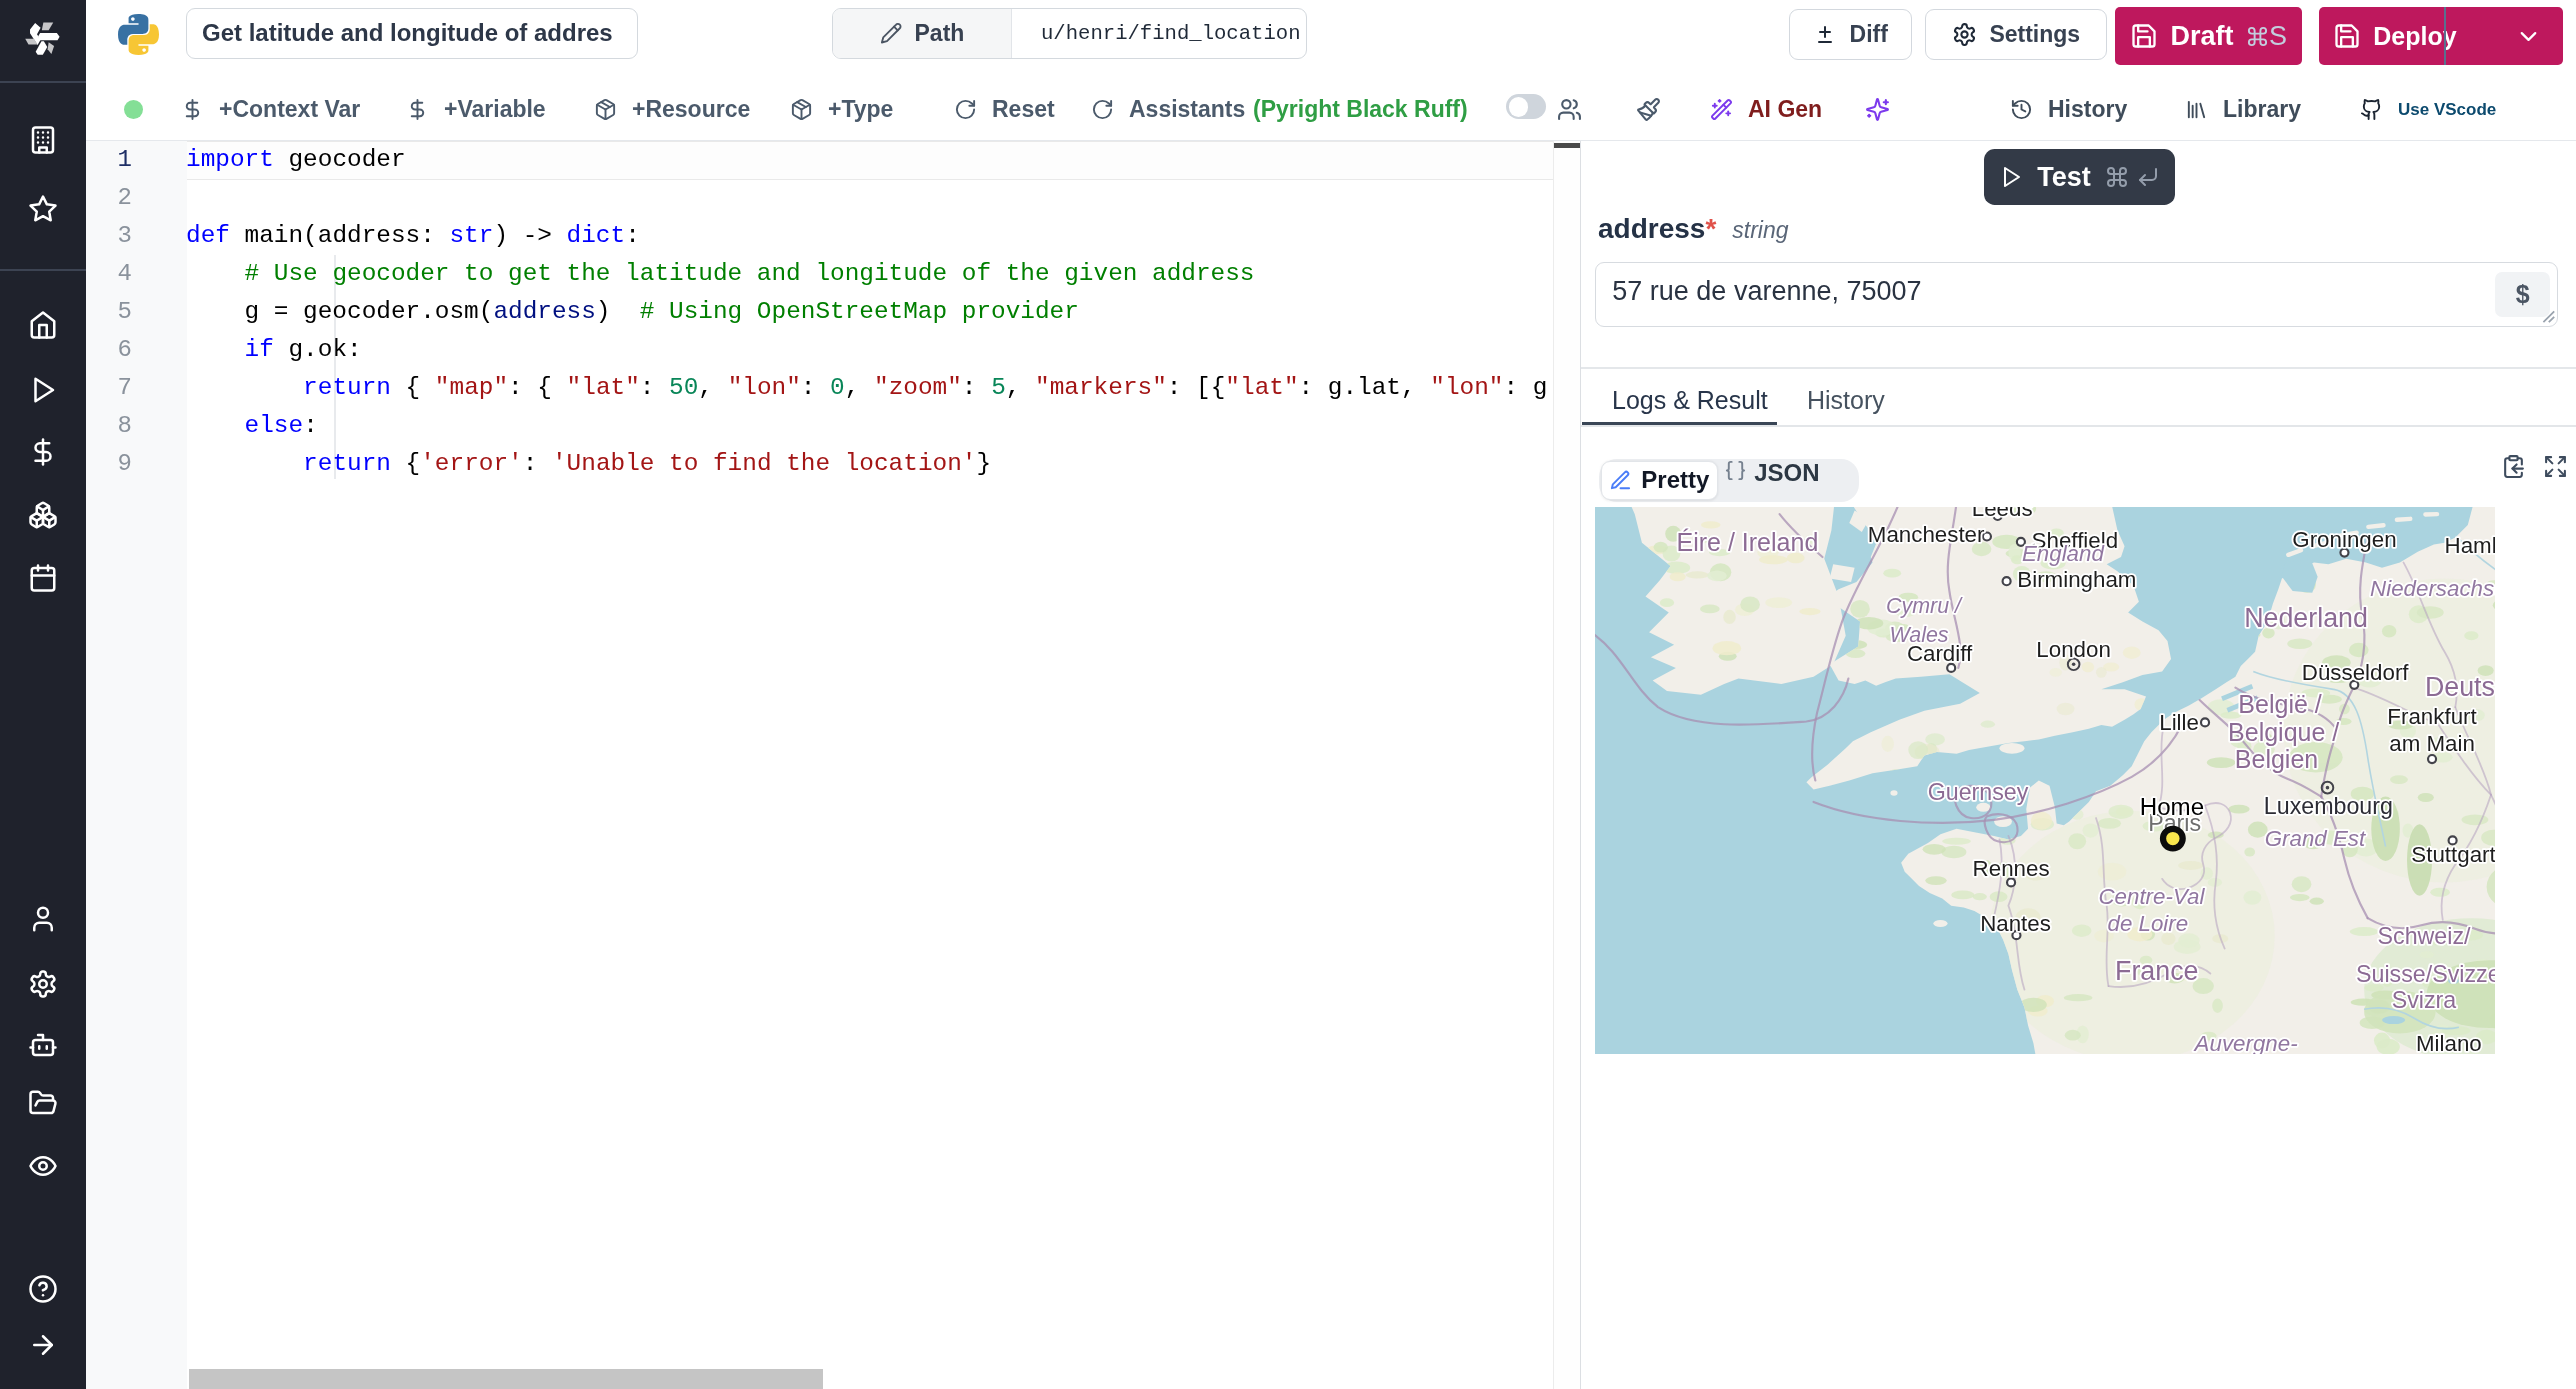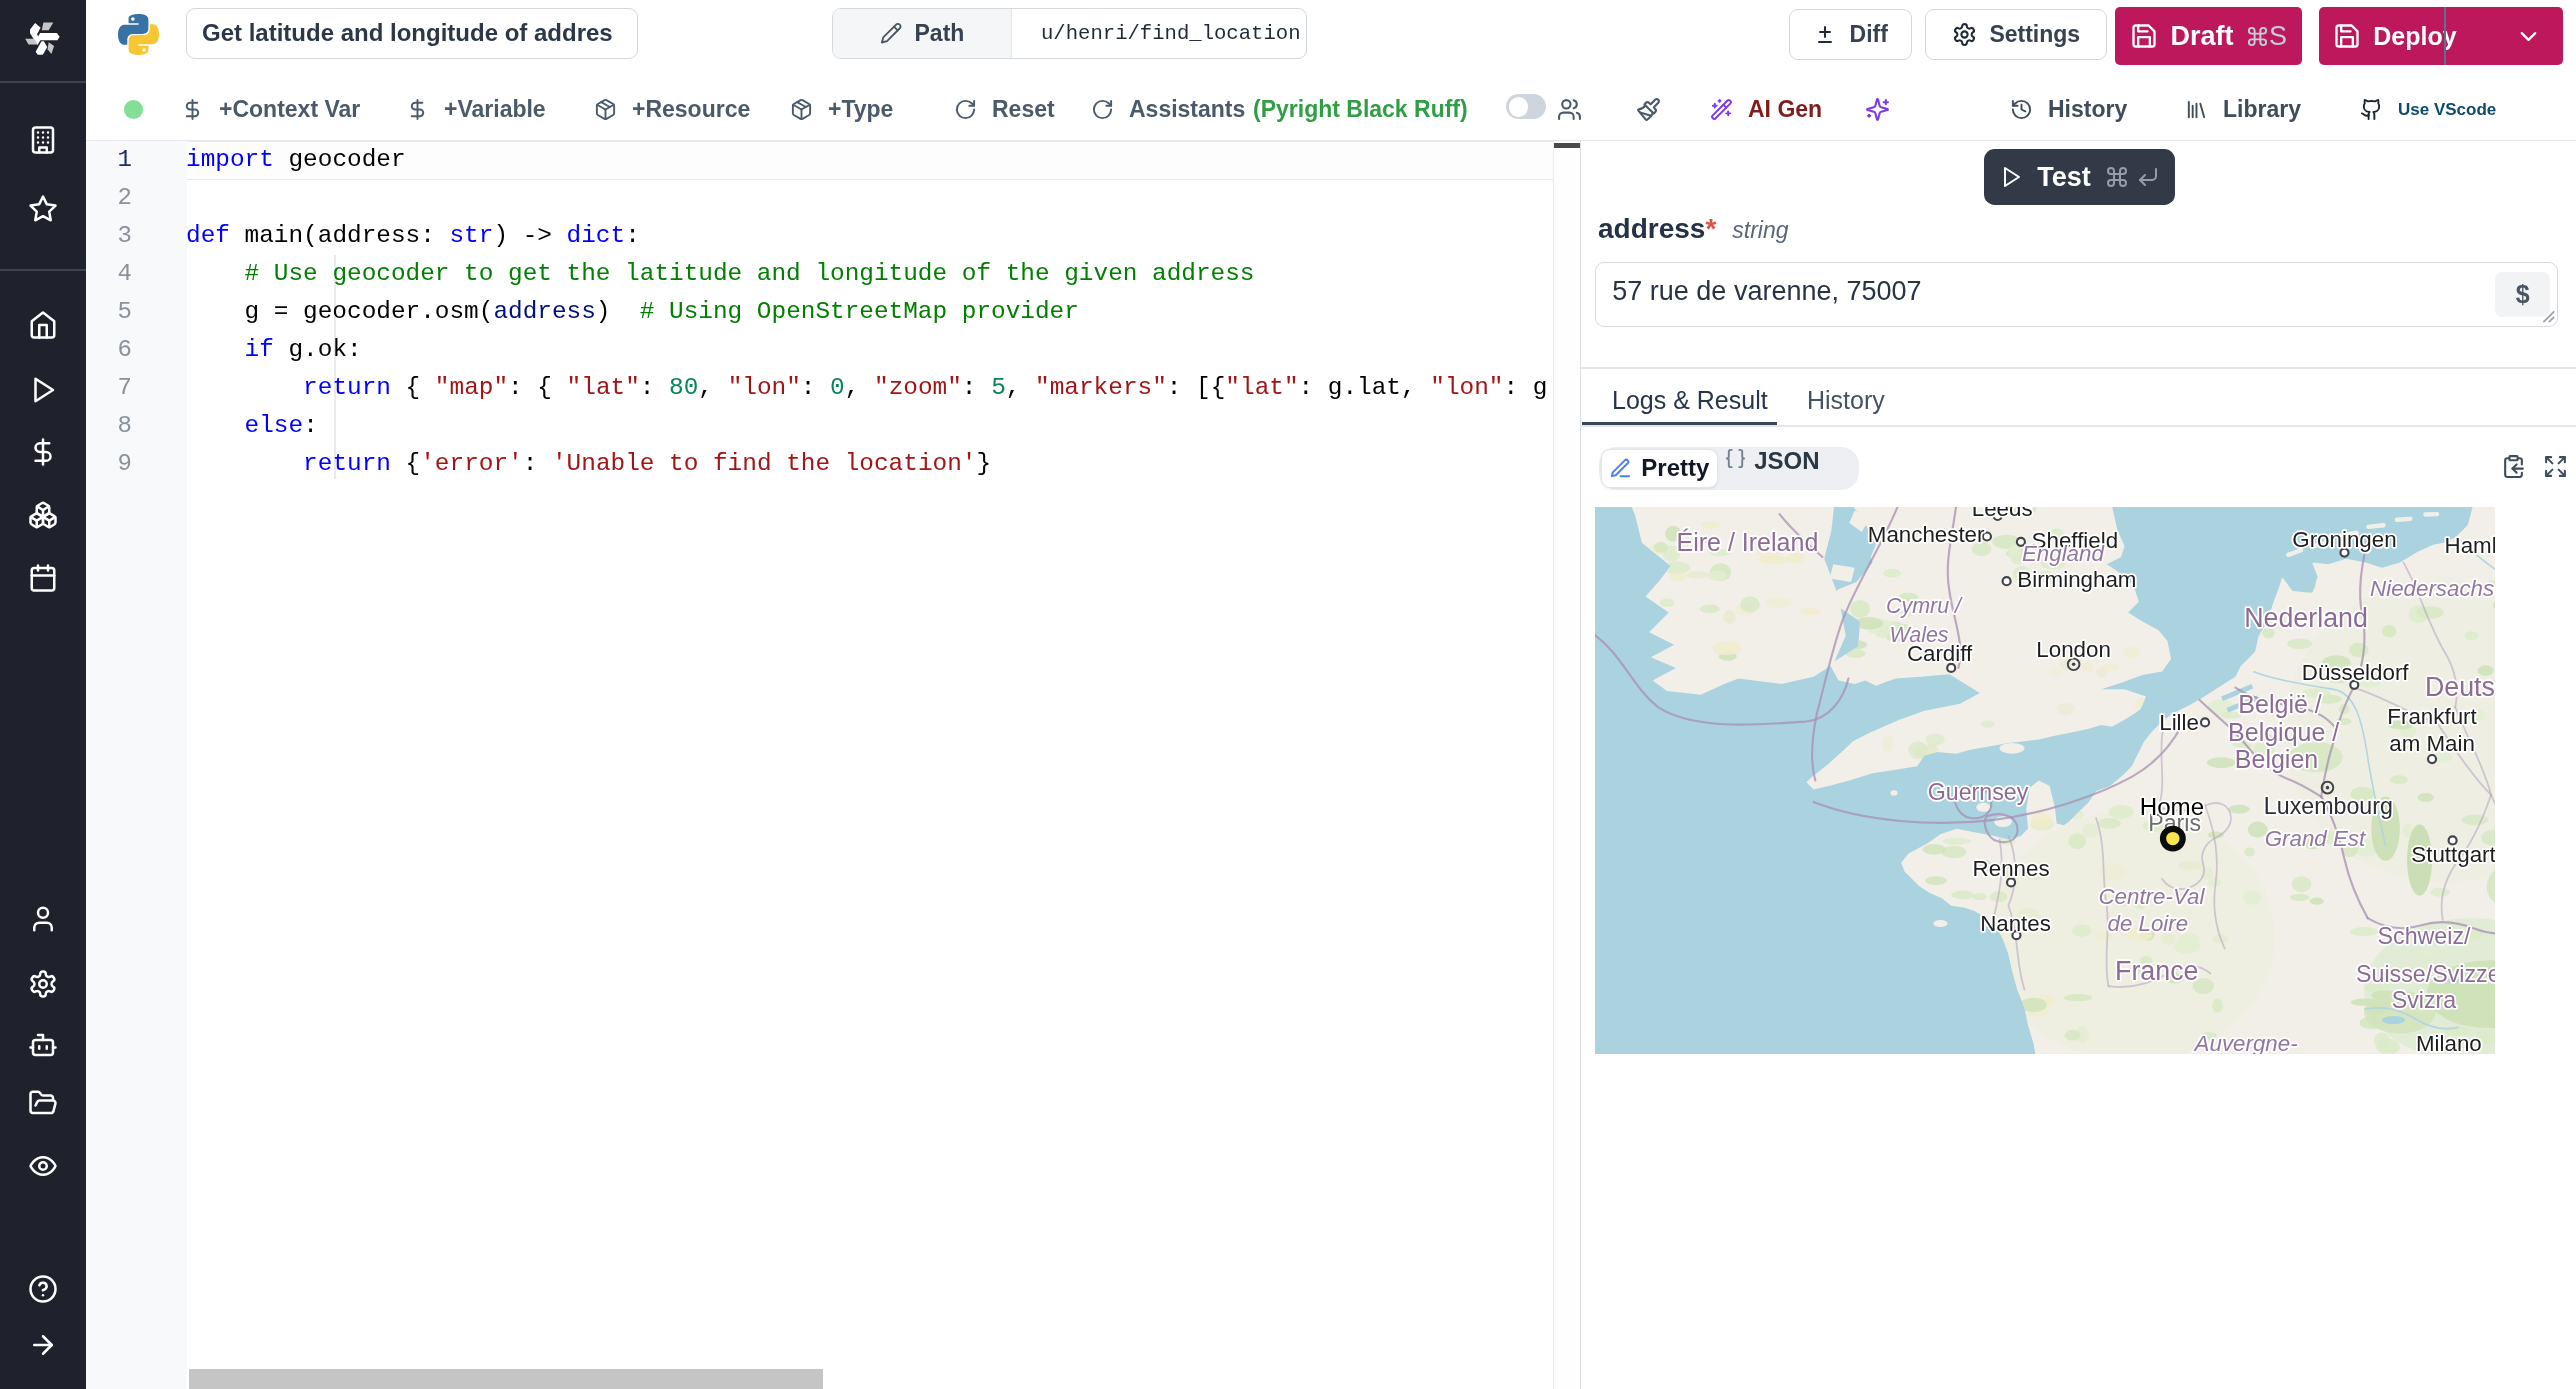--- a/index.html
+++ b/index.html
@@ -27,21 +27,21 @@
 #addr{position:absolute;left:17px;top:72px;font-size:28px;font-weight:700;color:#253246}
 #addr .req{color:#e0524a}
 #addr .typ{font-size:23px;font-weight:400;font-style:italic;color:#5a6678;margin-left:16px}
 #ainput{position:absolute;left:14.3px;top:121px;width:963px;height:65px;border:1.8px solid #d7dbe0;border-radius:9px;background:#fff}
 #ainput .txt{position:absolute;left:16px;top:12.5px;font-size:27px;color:#2a3342}
 #dollarbadge{position:absolute;right:7.2px;top:9px;width:55px;height:45px;background:#f1f3f5;border-radius:7.2px;color:#4b5563;font-size:25px;font-weight:600;display:flex;align-items:center;justify-content:center}
 #pdivider{position:absolute;left:0;top:226px;width:996px;height:1.8px;background:#e4e7ea}
 .tab{position:absolute;top:245px;font-size:25px}
 #tabline{position:absolute;left:0.9px;top:281px;width:195px;height:5.4px;background:#3a4656}
 #tabborder{position:absolute;left:0;top:284px;width:996px;height:1.8px;background:#e3e6e9}
-#seg{position:absolute;left:18px;top:306px;width:260px;height:43px;background:#edeff2;border-radius:18px}
+#seg{position:absolute;left:18px;top:318px;width:260px;height:43px;background:#edeff2;border-radius:18px}
 #segpill{position:absolute;left:1.8px;top:1.8px;width:117px;height:39px;background:#fff;border:0.9px solid #e2e5e9;border-radius:9px;box-shadow:0 0.9px 2.7px rgba(0,0,0,.08);display:flex;align-items:center;justify-content:center;gap:9px;font-size:24px;font-weight:700;color:#121826}
 #segjson{position:absolute;left:125px;top:0;height:43px;display:flex;gap:7.2px;font-size:24px;font-weight:700;color:#2c3743}
 .picon{position:absolute;top:313px;width:25px;height:25px;color:#3e4c5e}
 #map{position:absolute;left:14.3px;top:366px;width:900px;height:547px;background:#aad3df;overflow:hidden}
 .mapbtn{position:absolute;left:911px;width:48px;height:47px;background:#fff;border-radius:9px;box-shadow:0 0.9px 4.5px rgba(0,0,0,.25);display:flex;align-items:center;justify-content:center;color:#3b4a5e}
 </style></head><body>
 <div id="sidebar">
 <svg style="position:absolute;left:22.4px;top:19px" width="41" height="41" viewBox="0 0 24 24">
 <g fill="#fff">
         <path d="M7.7,2.3 L10.9,5.1 L8.8,8.9 L10.8,12.3 L9.1,15.2 L4.7,8.3 L4.7,6.2 Z"></path>
@@ -284,21 +284,21 @@
 <div id="gutter"></div>
 <div id="curline"></div>
 <div id="iguide"></div>
 <div id="lnums"><span style="color:#1e2f66">1</span><br>2<br>3<br>4<br>5<br>6<br>7<br>8<br>9</div>
 <div id="code"><span class="kw">import</span> geocoder
 
 <span class="kw">def</span> main(address: <span class="kw">str</span>) -&gt; <span class="kw">dict</span>:
     <span class="cm"># Use geocoder to get the latitude and longitude of the given address</span>
     g = geocoder.osm(<span class="pm">address</span>)  <span class="cm"># Using OpenStreetMap provider</span>
     <span class="kw">if</span> g.ok:
-        <span class="kw">return</span> { <span class="st">"map"</span>: { <span class="st">"lat"</span>: <span class="nu">80</span>, <span class="st">"lon"</span>: <span class="nu">0</span>, <span class="st">"zoom"</span>: <span class="nu">5</span>, <span class="st">"markers"</span>: [{<span class="st">"lat"</span>: g.lat, <span class="st">"lon"</span>: g.lng}] } }
+        <span class="kw">return</span> { <span class="st">"map"</span>: { <span class="st">"lat"</span>: <span class="nu">50</span>, <span class="st">"lon"</span>: <span class="nu">0</span>, <span class="st">"zoom"</span>: <span class="nu">5</span>, <span class="st">"markers"</span>: [{<span class="st">"lat"</span>: g.lat, <span class="st">"lon"</span>: g.lng}] } }
     <span class="kw">else</span>:
         <span class="kw">return</span> {<span class="st">'error'</span>: <span class="st">'Unable to find the location'</span>}</div>
 <div id="hscroll"></div>
 </div>
 <div id="minimap">
     <div id="mmark"></div>
   </div>
 <div id="panel">
 <div id="testbtn"><svg width="24" height="24" viewBox="0 0 24 24" fill="none" stroke="#fff" stroke-width="2" stroke-linejoin="round">
         <polygon points="6 3 20 12 6 21 6 3"></polygon>

